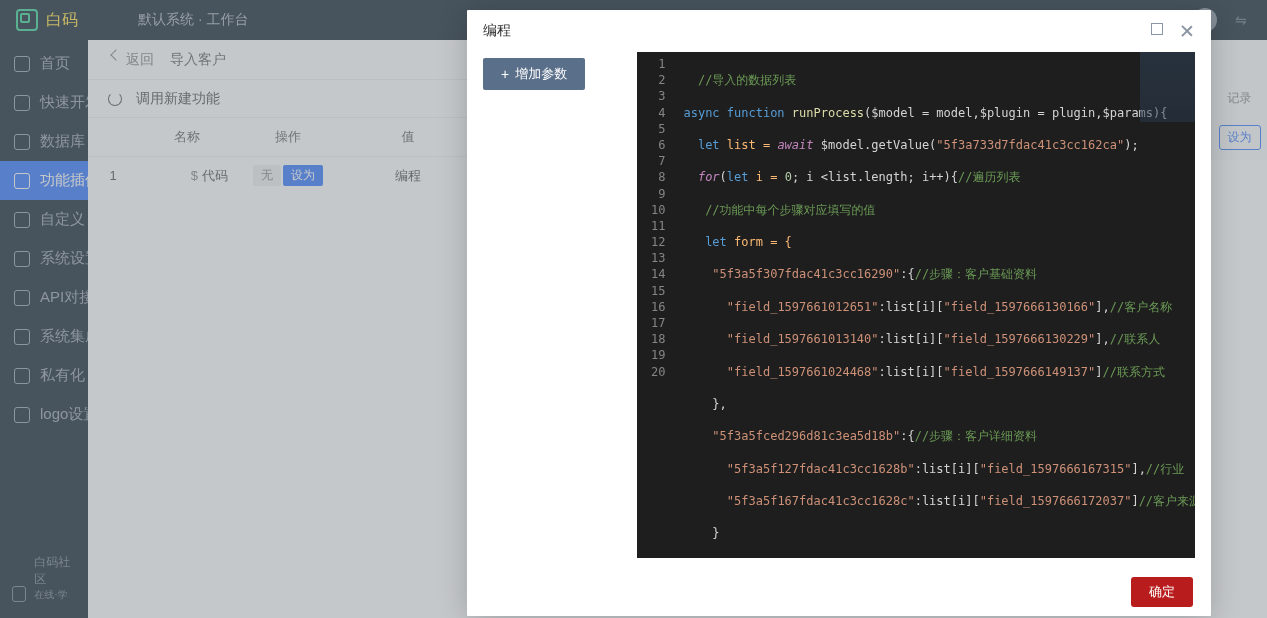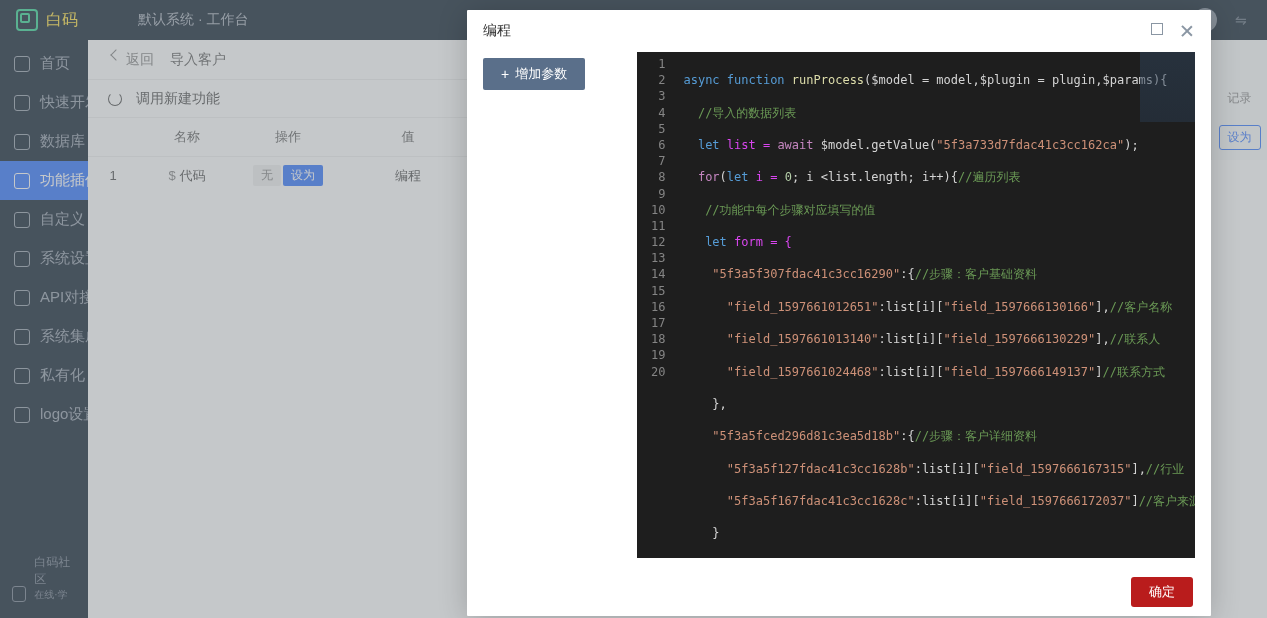--- a/index.html
+++ b/index.html
@@ -63,26 +63,26 @@
 
 .editor { flex: 1; background: #1e1e1e; color: #d4d4d4; font-family: Consolas, Monaco, monospace; font-size: 12px; overflow: auto; line-height: 1.35; position: relative; }
 .editor-inner { display: flex; }
 .gutter { background: #1e1e1e; color: #858585; text-align: right; padding: 4px 10px 4px 14px; user-select: none; }
 .gutter div { height: 16.2px; }
 .code { padding: 4px 8px; white-space: pre; }
 .code div { height: 16.2px; }
 .minimap { position: absolute; right: 0; top: 0; width: 55px; height: 70px; background: linear-gradient(#30455c 0%, #2a3b4f 100%); opacity: .5; }
 
 .tk-kw { color: #569cd6; }
-.tk-kw2 { color: #c586c0; }
+.tk-kw2 { color: #c586c0; font-style: italic; }
 .tk-fn { color: #dcdcaa; }
 .tk-str { color: #ce9178; }
 .tk-com { color: #6a9955; }
 .tk-num { color: #b5cea8; }
-.tk-var { color: #d946ef; }
+.tk-var { color: #fdba74; }
 .tk-p { color: #d4d4d4; }
 
 .modal-foot { height: 48px; display: flex; align-items: center; justify-content: flex-end; padding: 0 18px; }
 .btn-ok { background: #b91c1c; color: #fff; border: none; padding: 6px 18px; border-radius: 3px; cursor: pointer; font-size: 13px; }
 </style>
 </head>
 <body>
 
 <div class="topbar">
   <div class="logo">
@@ -161,21 +161,21 @@
     <span>调用新建功能</span>
   </div>
   <div class="table-head">
     <div class="col-idx"></div>
     <div class="col-name">名称</div>
     <div class="col-op">操作</div>
     <div class="col-val">值</div>
   </div>
   <div class="table-row">
     <div class="col-idx">1</div>
-    <div class="col-name" style="text-align:center;padding-left:8px"><span class="dollar">$</span><span>代码</span></div>
+    <div class="col-name" style="text-align:right;padding-left:8px"><span class="dollar">$</span><span>代码</span></div>
     <div class="col-op op-cell">
       <span class="tag tag-none">无</span>
       <span class="tag tag-set">设为</span>
     </div>
     <div class="col-val">编程</div>
   </div>
 </div>
 
 <div class="right-strip">
   <span>记录</span>
@@ -218,22 +218,22 @@
             <div>13</div>
             <div>14</div>
             <div>15</div>
             <div>16</div>
             <div>17</div>
             <div>18</div>
             <div>19</div>
             <div>20</div>
         </div>
         <div class="code">
+<div>  <span class="tk-com">//导入的数据列表</span></div>
 <div><span class="tk-kw">async function </span><span class="tk-fn">runProcess</span><span class="tk-p">($model = model,$plugin = plugin,$params){</span></div>
-<div>  <span class="tk-com">//导入的数据列表</span></div>
 <div>  <span class="tk-kw">let </span><span class="tk-var">list = </span><span class="tk-kw2">await </span><span class="tk-p">$model.getValue(</span><span class="tk-str">"5f3a733d7fdac41c3cc162ca"</span><span class="tk-p">);</span></div>
 <div>  <span class="tk-kw2">for</span><span class="tk-p">(</span><span class="tk-kw">let </span><span class="tk-var">i = </span><span class="tk-num">0</span><span class="tk-p">; i &lt;list.length; i++){</span><span class="tk-com">//遍历列表</span></div>
 <div>   <span class="tk-com">//功能中每个步骤对应填写的值</span></div>
 <div>   <span class="tk-kw">let </span><span class="tk-var">form = {</span></div>
 <div>    <span class="tk-str">"5f3a5f307fdac41c3cc16290"</span><span class="tk-p">:{</span><span class="tk-com">//步骤：客户基础资料</span></div>
 <div>      <span class="tk-str">"field_1597661012651"</span><span class="tk-p">:list[i][</span><span class="tk-str">"field_1597666130166"</span><span class="tk-p">],</span><span class="tk-com">//客户名称</span></div>
 <div>      <span class="tk-str">"field_1597661013140"</span><span class="tk-p">:list[i][</span><span class="tk-str">"field_1597666130229"</span><span class="tk-p">],</span><span class="tk-com">//联系人</span></div>
 <div>      <span class="tk-str">"field_1597661024468"</span><span class="tk-p">:list[i][</span><span class="tk-str">"field_1597666149137"</span><span class="tk-p">]</span><span class="tk-com">//联系方式</span></div>
 <div>    <span class="tk-p">},</span></div>
 <div>    <span class="tk-str">"5f3a5fced296d81c3ea5d18b"</span><span class="tk-p">:{</span><span class="tk-com">//步骤：客户详细资料</span></div>

